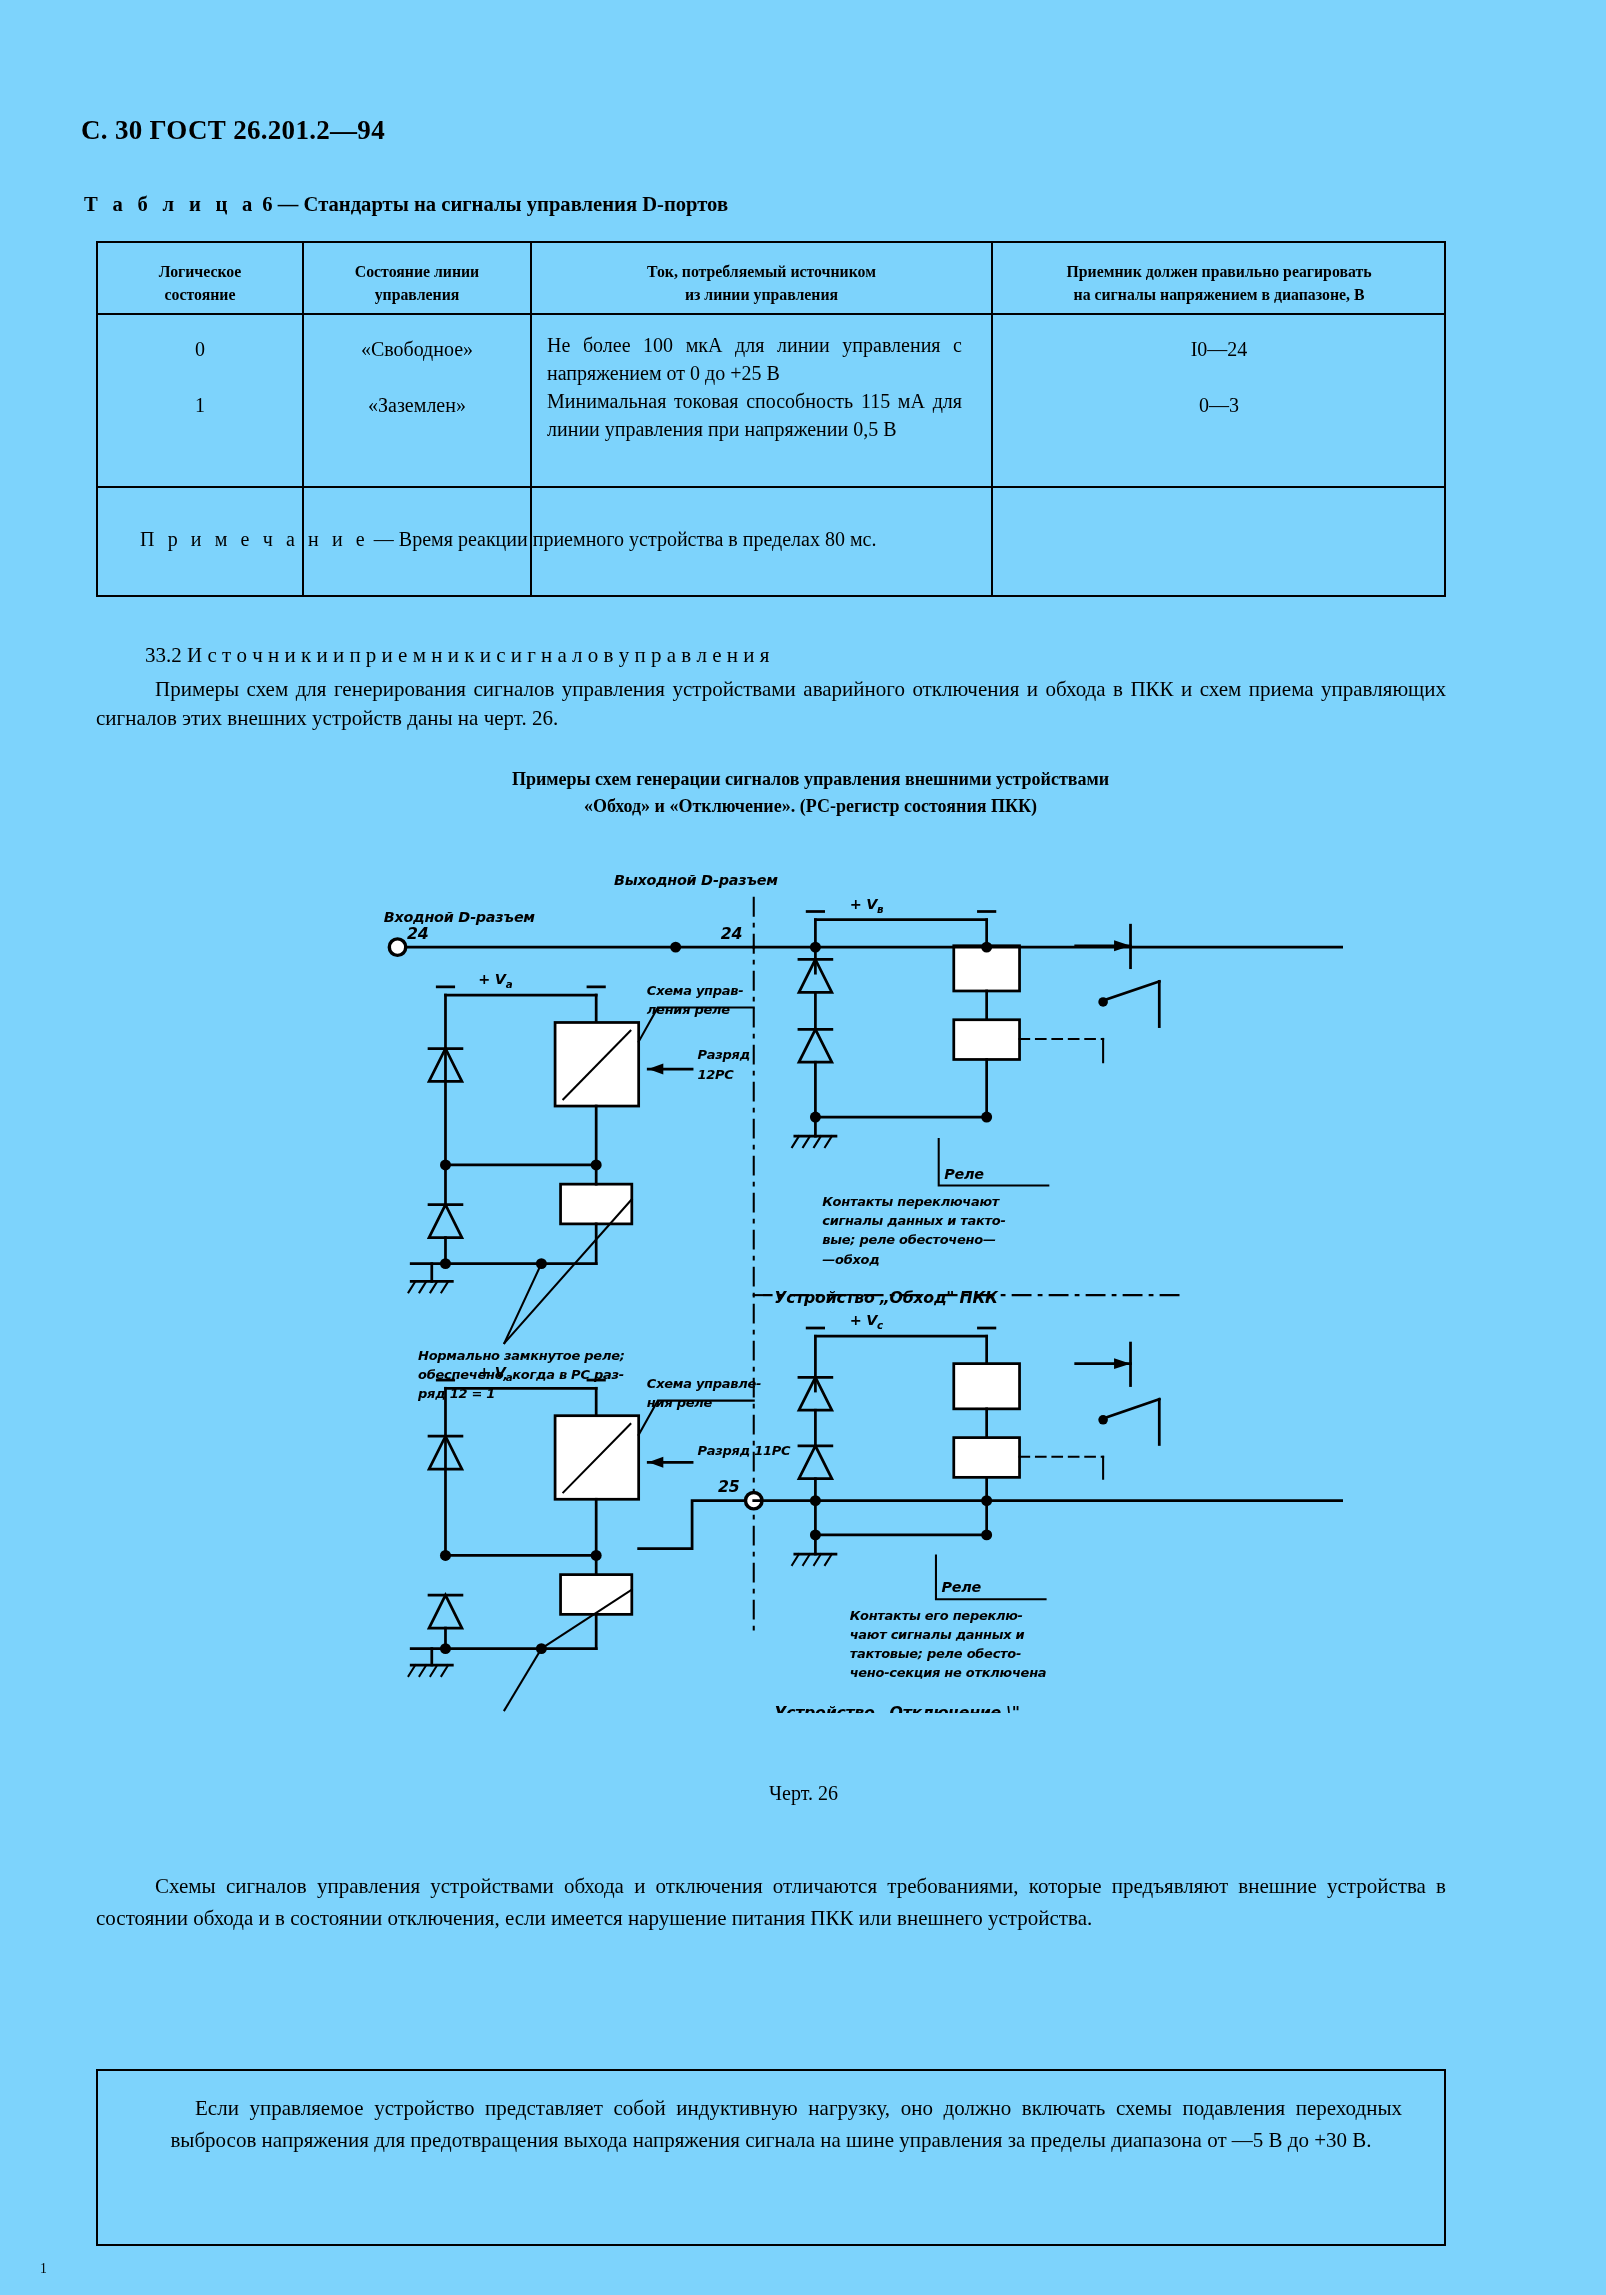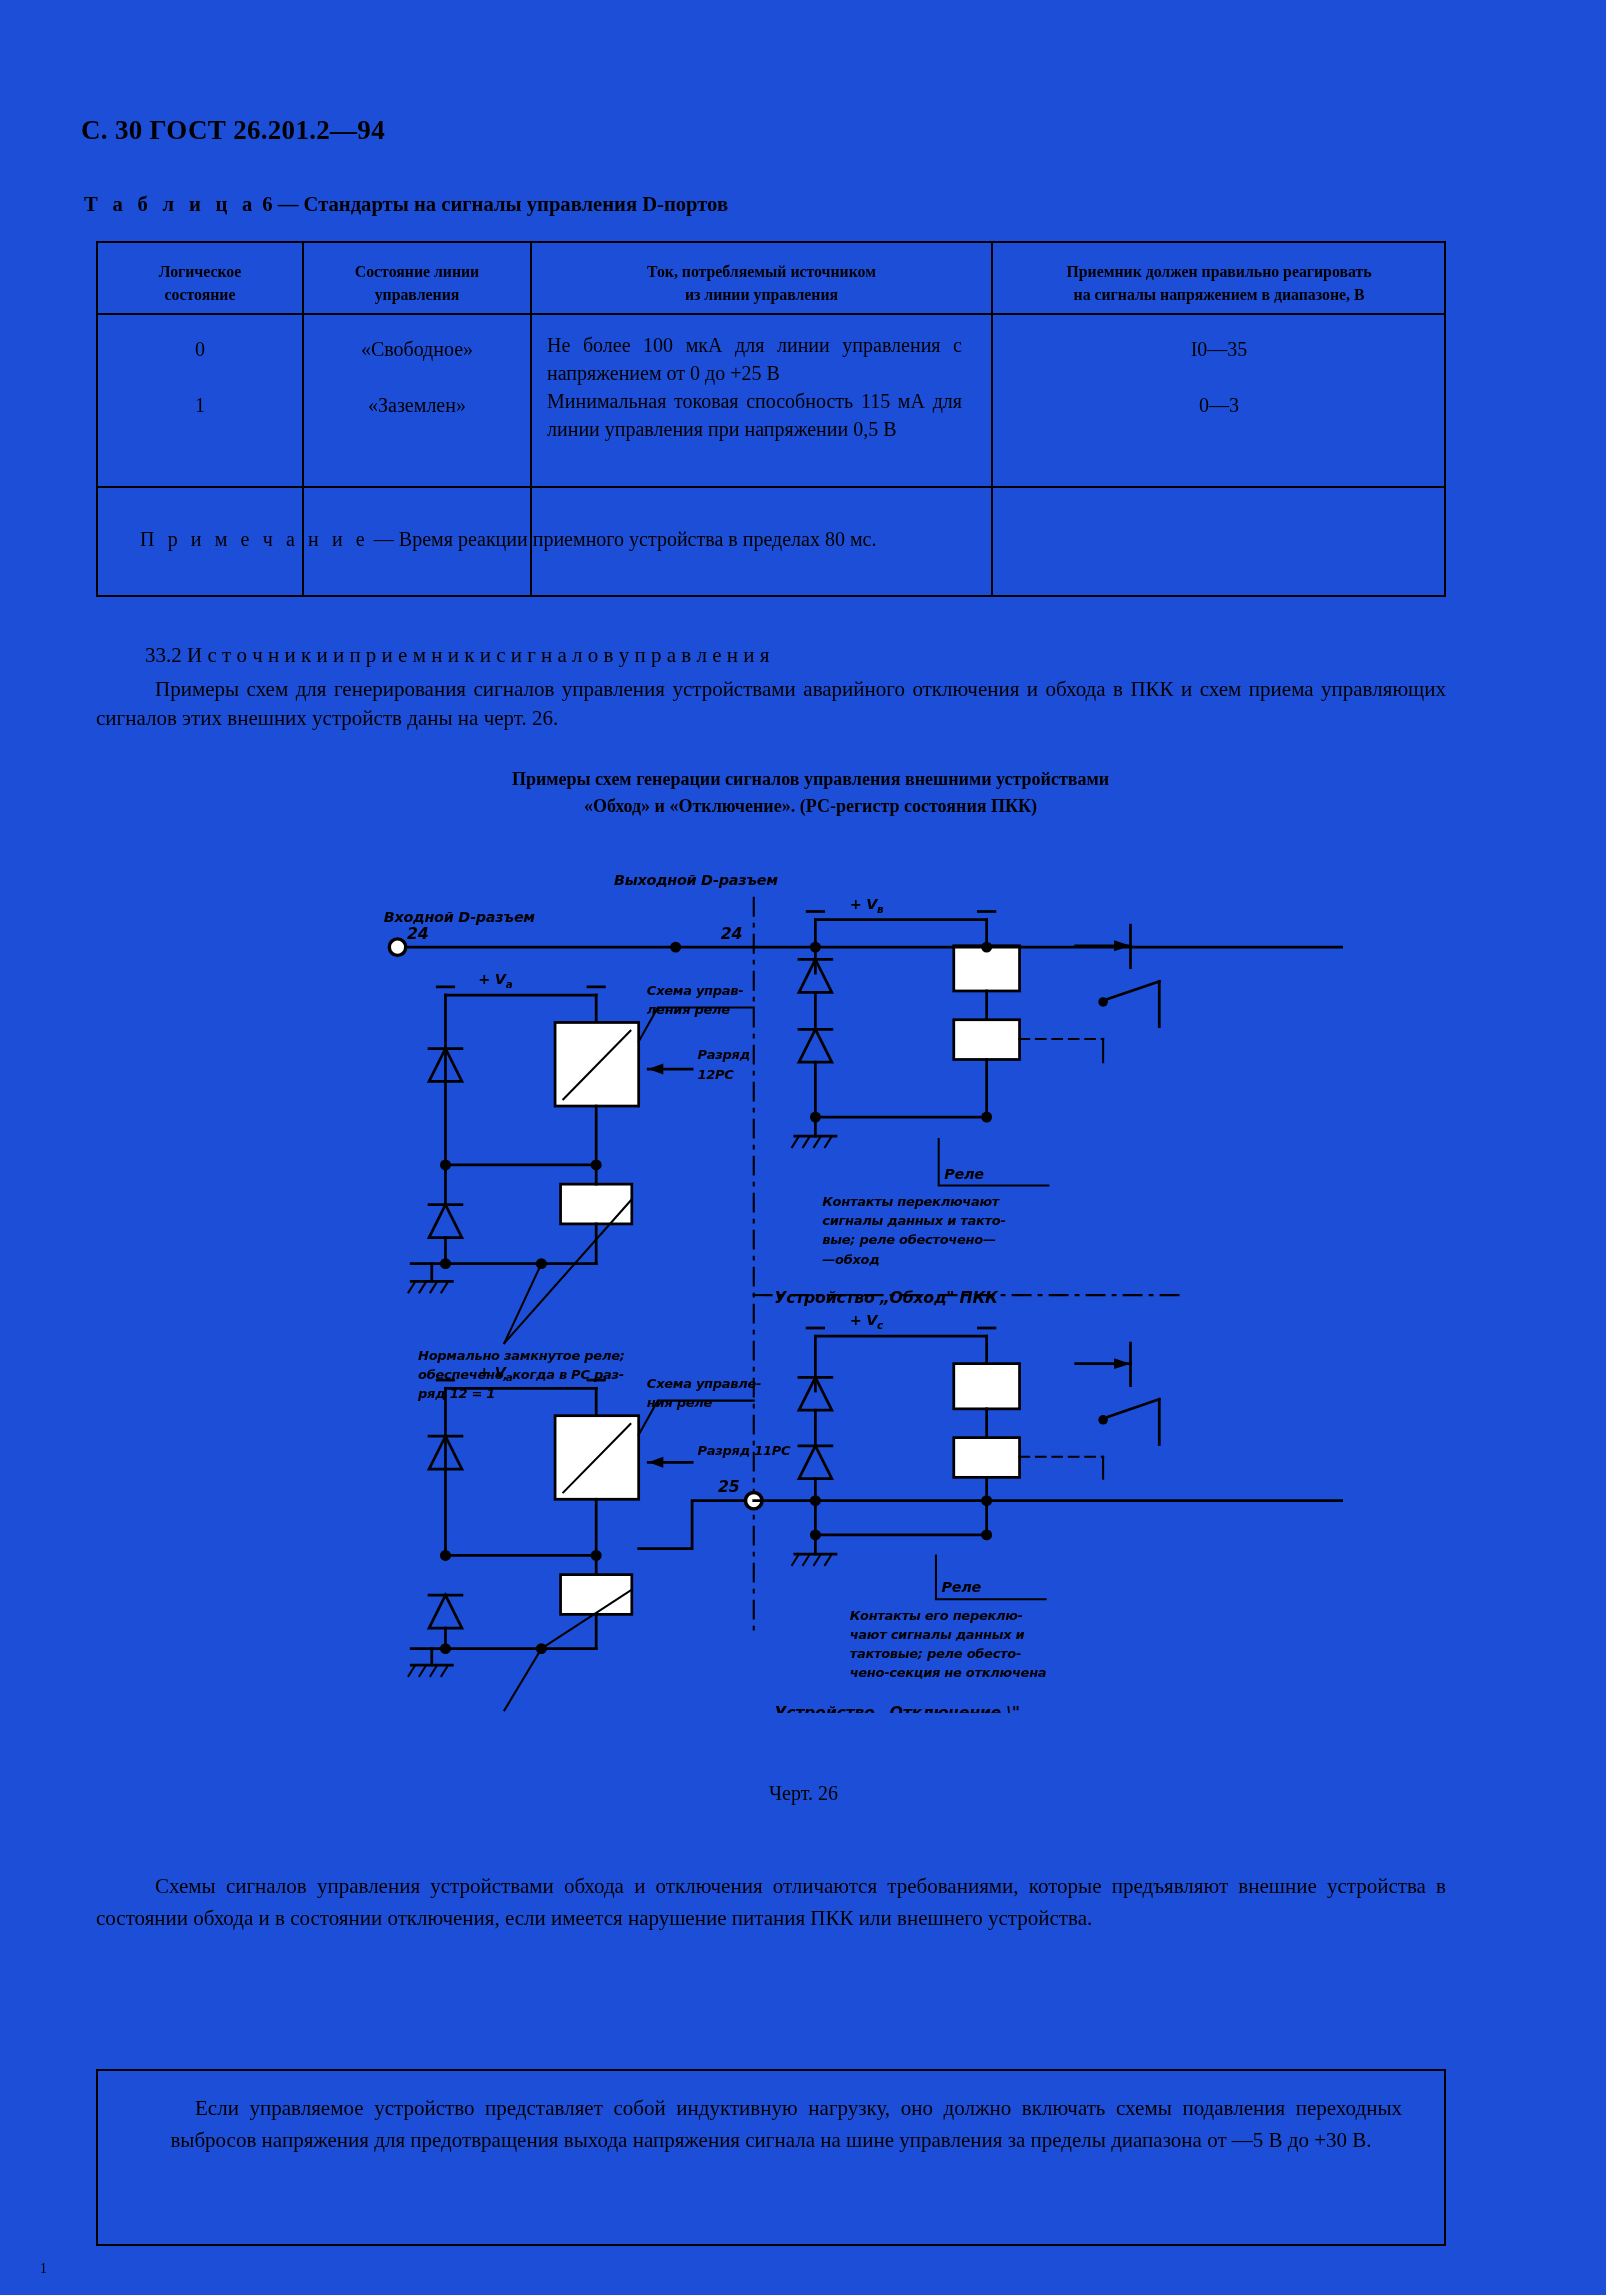--- a/index.html
+++ b/index.html
@@ -2,21 +2,21 @@
 <html style="font-size:11px"><head>
 <meta charset="utf-8">
 <style>
   html,body{margin:0;padding:0;background:#fff;}
   body{
     width:1607px;height:2295px;position:relative;
     font-family:"Liberation Serif", serif;
     color:#000;
     -webkit-font-smoothing:none;
   }
-  .page{position:absolute;inset:0;background:#1d4ed8;}
+  .page{position:absolute;inset:0;background:#7dd3fc;}
 
   
   .runhead{
     position:absolute;left:81px;top:115px;
     font-size:27px;font-weight:bold;letter-spacing:0.3px;
     font-family:"Liberation Serif", serif;
   }
 
   
   .tbl-caption{
@@ -142,21 +142,21 @@
       <div>на сигналы напряжением в диапазоне, В</div>
     </div>
 
     <div class="td c" style="left:0;top:93px;width:204px;">
       <span>0</span>
     </div>
     <div class="td c" style="left:206px;top:93px;width:226px;">
       <span>«Свободное»</span>
     </div>
     <div class="td j" style="left:449px;top:89px;width:415px;">Не более 100 мкА для линии управления с напряжением от 0 до +25 В</div>
-    <div class="td c" style="left:895px;top:93px;width:452px;">I0—35</div>
+    <div class="td c" style="left:895px;top:93px;width:452px;">I0—24</div>
 
     <div class="td c" style="left:0;top:149px;width:204px;">
       <span>1</span>
     </div>
     <div class="td c" style="left:206px;top:149px;width:226px;">
       <span>«Заземлен»</span>
     </div>
     <div class="td j" style="left:449px;top:145px;width:415px;">Минимальная токовая способность 115 мА для линии управления при напряжении 0,5 В</div>
     <div class="td c" style="left:895px;top:149px;width:452px;">0—3</div>
   </div>

